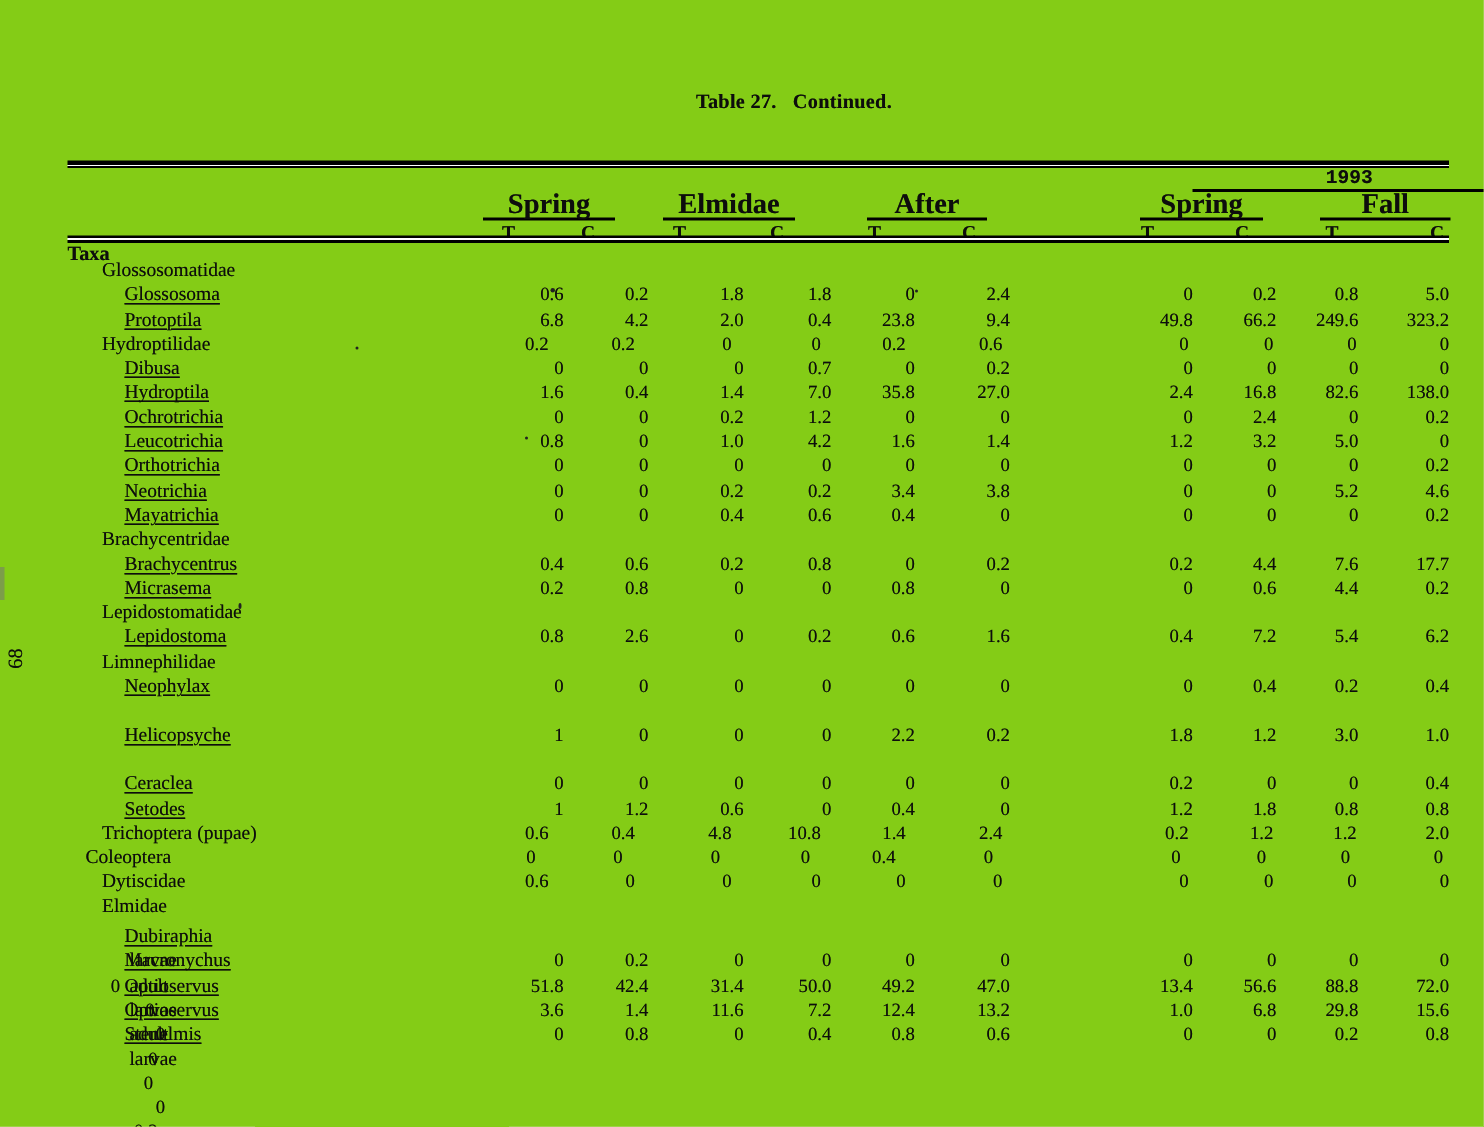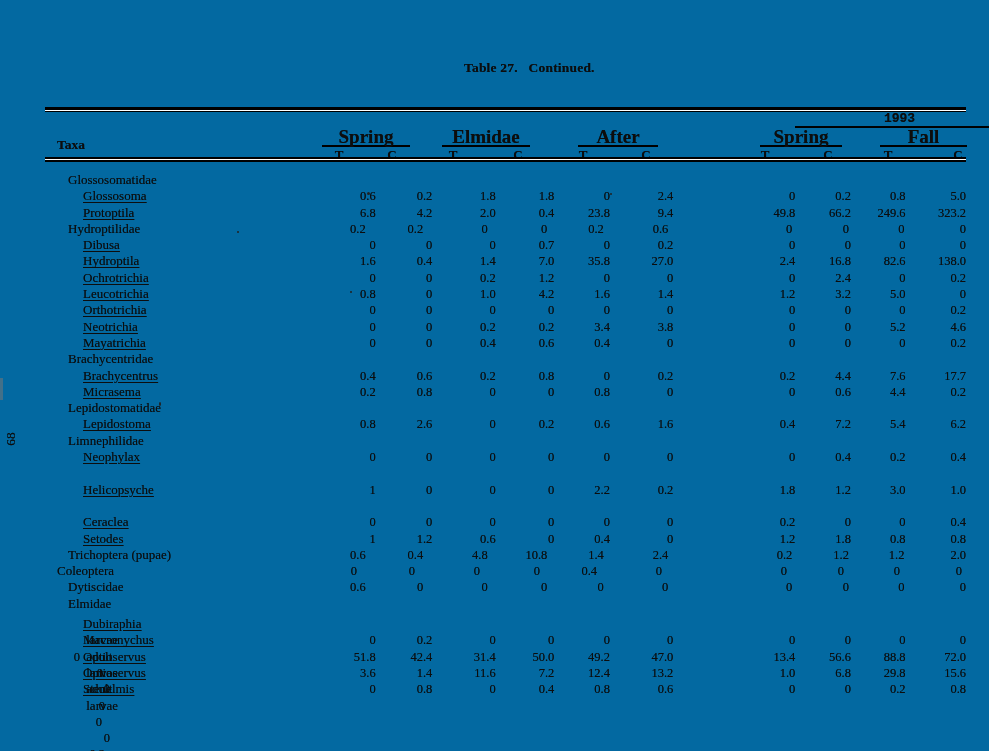--- a/index.html
+++ b/index.html
@@ -1,18 +1,18 @@
 <!DOCTYPE html>
 <html><head>
 <meta charset="utf-8">
 <style>
   html,body{margin:0;padding:0;}
   body{background:#e8e8e8;}
   .page{
-    position:relative; width:989px; height:751px; background:#0369a1;
+    position:relative; width:989px; height:751px; background:#84cc16;
     font-family:"Liberation Serif","DejaVu Serif",serif; color:#0d0d0d;
     overflow:hidden; text-shadow:0 0 .4px rgba(0,0,0,.55);
   }
   .title{
     position:absolute; top:60px; left:464px; font-size:13.5px; font-weight:bold;
     white-space:pre; letter-spacing:.2px;
   }
   .pageno{
     position:absolute; left:4px; top:431px; font-size:13.5px;
     transform:rotate(-90deg); transform-origin:center;
@@ -36,21 +36,21 @@
   .season{
     position:absolute; top:23px; height:15px; line-height:14px; text-align:center;
     font-weight:bold; font-size:19px; border-bottom:2px solid #000;
   }
   .s1{left:277px;width:88px;} .s2{left:397px;width:88px;} .s3{left:533px;width:80px;}
   .s4{left:715px;width:82px;} .s5{left:835px;width:87px;}
   .tc{
     position:absolute; top:41px; width:20px; height:14px; line-height:14px;
     text-align:center; font-weight:bold; font-size:13px;
   }
-  .taxa-head{position:absolute; top:30px; left:0; font-weight:bold; font-size:13.5px;margin-left:12px;}
+  .taxa-head{position:absolute; top:54px; left:0; font-weight:bold; font-size:13.5px;}
   
   .tbody{position:absolute; left:45px; top:166px; width:921px; padding-top:6px;}
   .row{display:flex; height:16.3px; line-height:16.3px; font-size:13px;}
   .row.gap{margin-top:4px;flex-direction:column;}
   .taxa{width:265px;}
   .ind1{padding-left:12px;} .ind2{padding-left:23px;} .ind3{padding-left:38px;}
   .genus{text-decoration:underline; text-underline-offset:2px; text-decoration-thickness:1px;}
   .num{text-align:right; font-size:12.5px;}
   .c1{width:35px;} .c2{width:58px;} .c3{width:65px;} .c4{width:60px;} .c5{width:57px;}
   .c6{width:65px;} .gutter{width:65px;} .c7{width:60px;} .c8{width:57px;} .c9{width:56px;} .c10{width:62px;}

